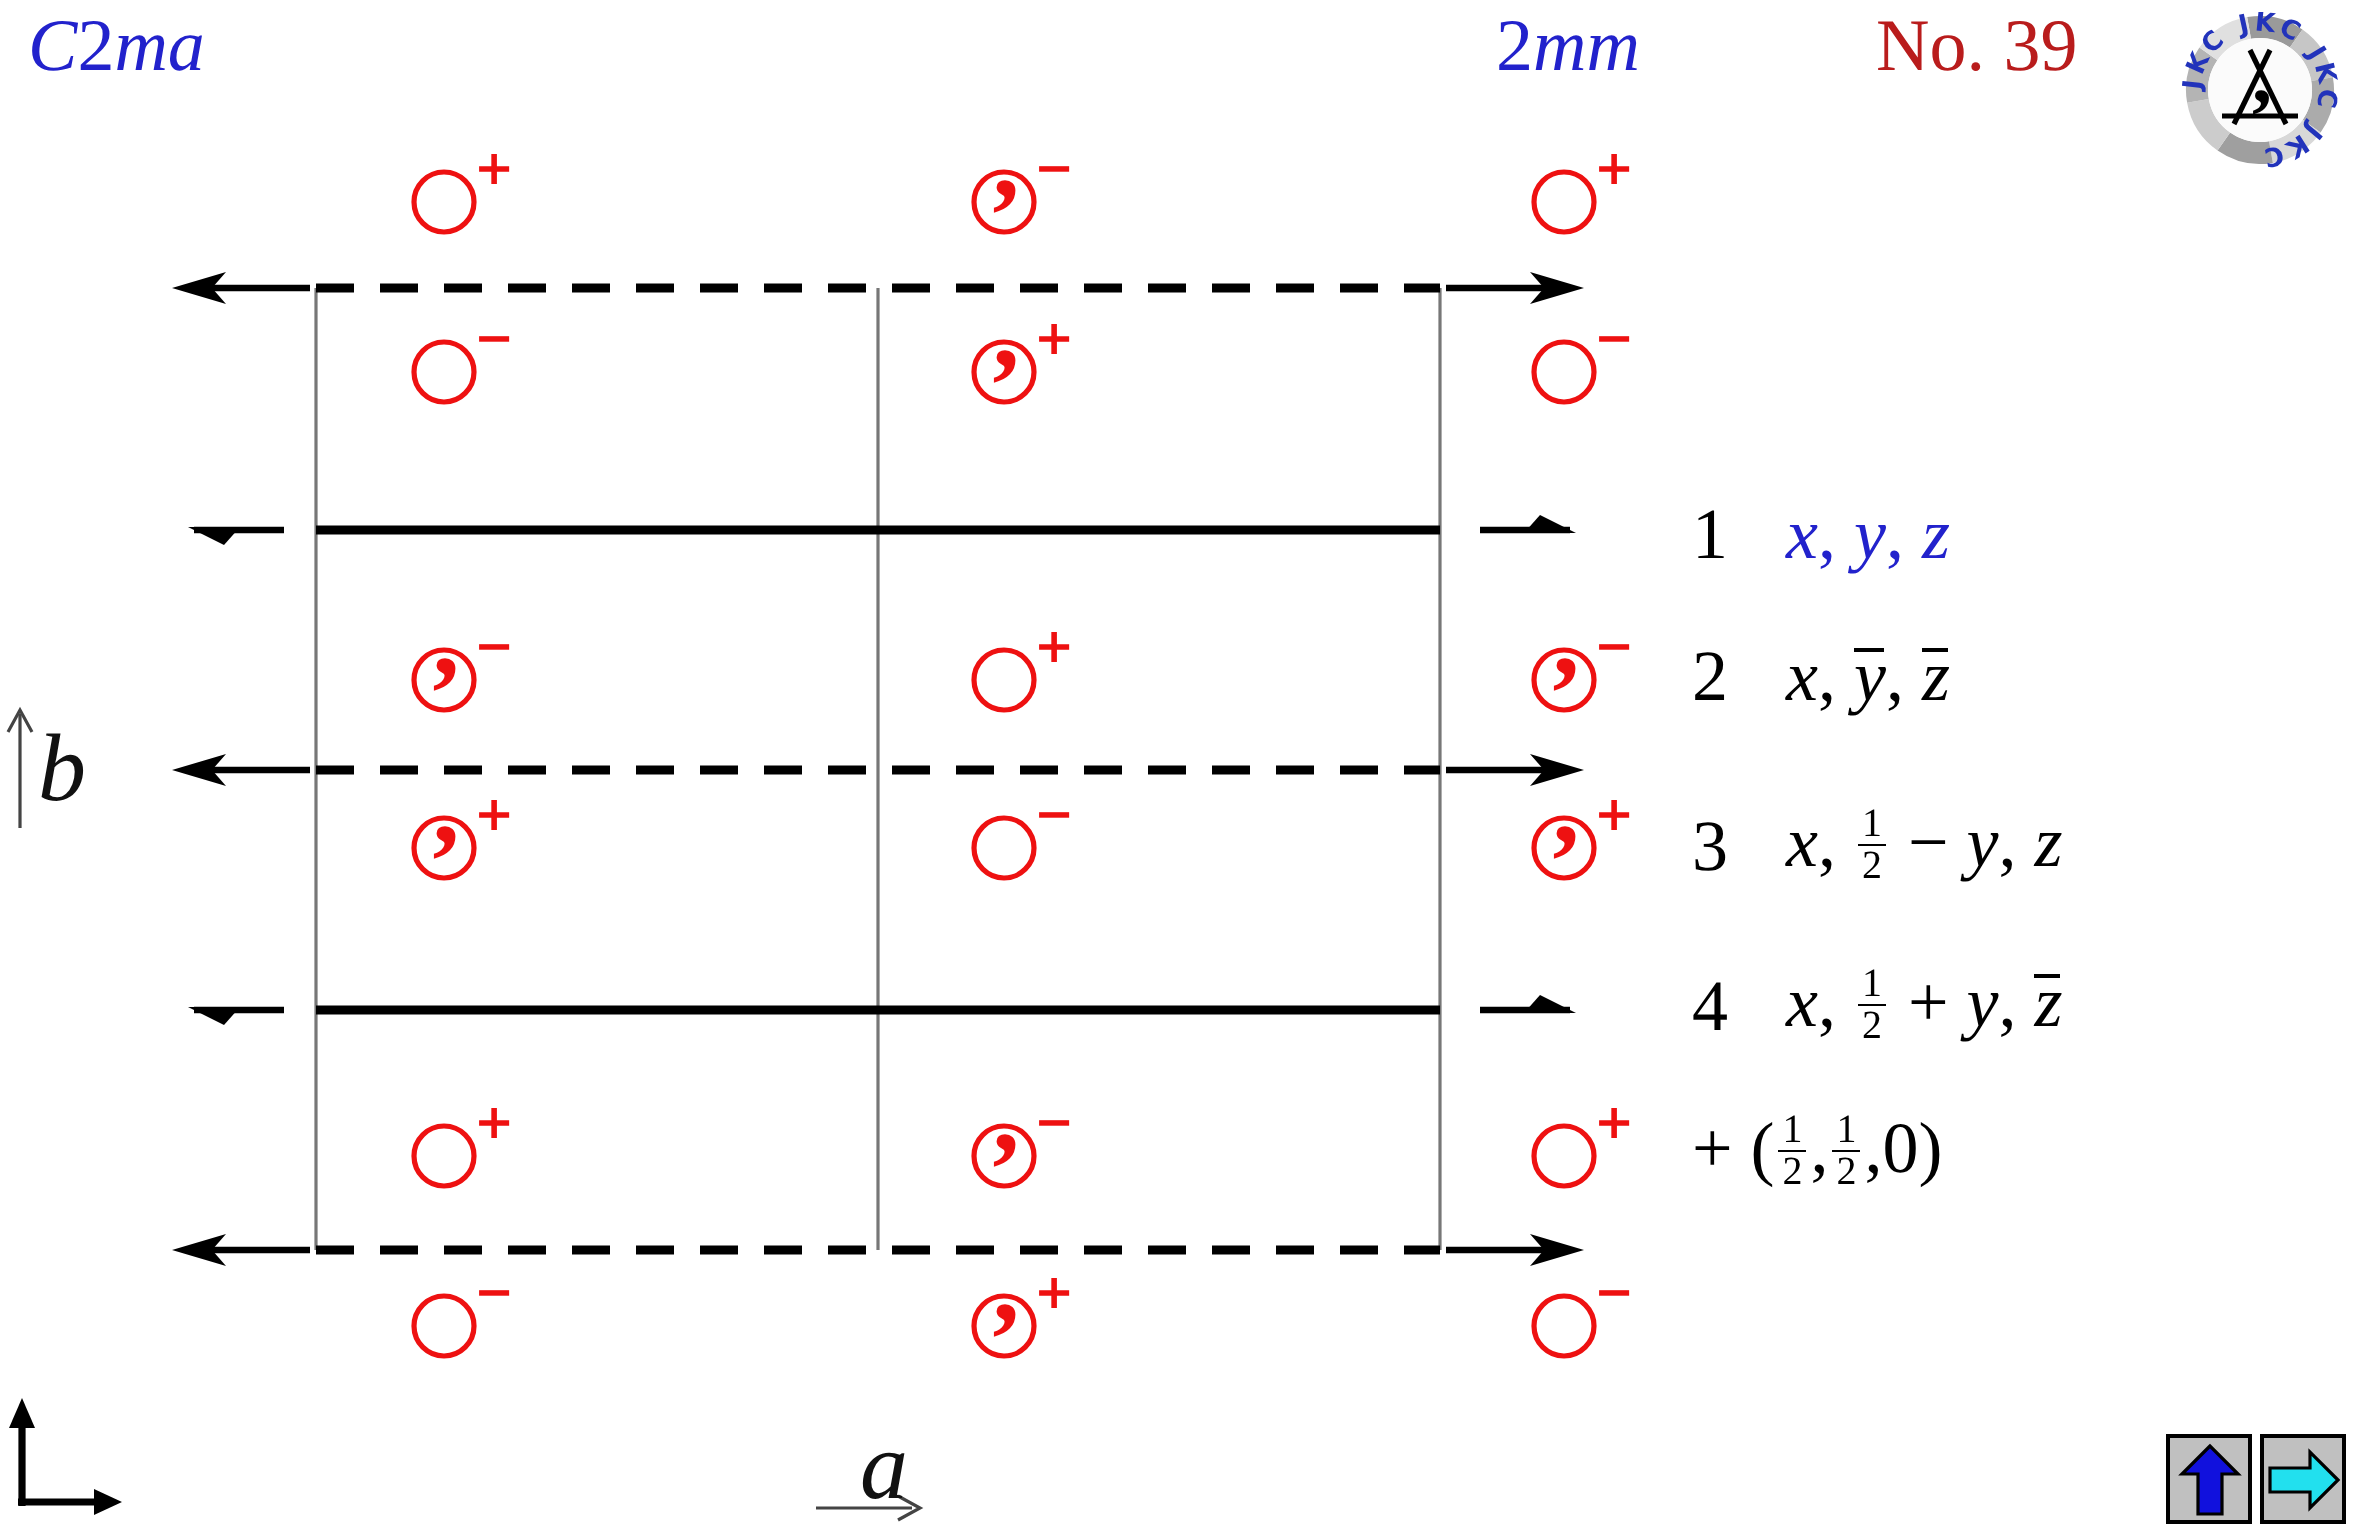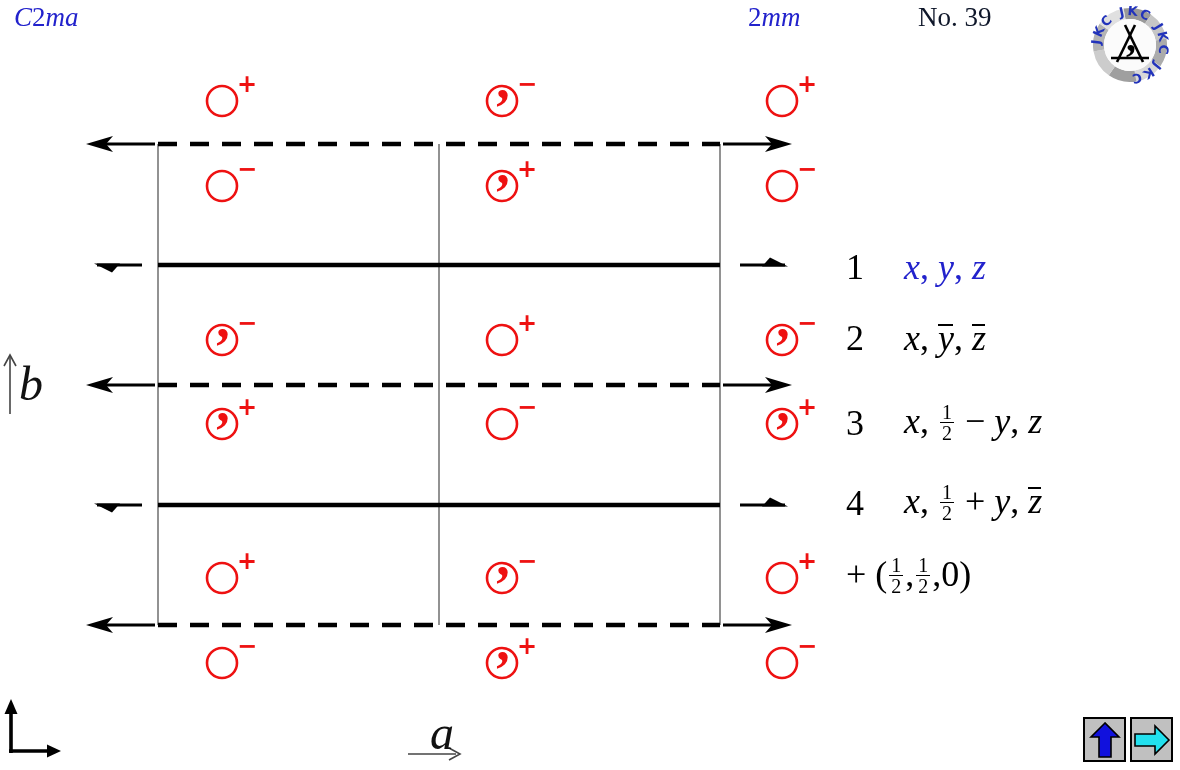--- a/index.html
+++ b/index.html
@@ -1,31 +1,31 @@
 <!DOCTYPE html>
 <html><head>
 <meta charset="utf-8">
 <style>
   html,body{margin:0;padding:0;background:#ffffff;}
   .page{position:relative;width:1180px;height:770px;background:#ffffff;
         font-family:"Liberation Serif",serif;overflow:hidden;}
 
   
-  .hdr{position:absolute;top:2px;font-size:27px;color:#2222cc;white-space:nowrap;}
+  .hdr{position:absolute;top:2px;font-size:37px;color:#2222cc;white-space:nowrap;}
   .hdr .i{font-style:italic;}
   #titleLeft{left:14px;}
   #titleCenter{left:334px;}
   #pointGroup{left:748px;}
-  #sgNumber{left:918px;color:#0f172a;font-style:normal;}
+  #sgNumber{left:938px;color:#b91c1c;font-style:normal;}
 
   
   .op{position:absolute;left:846px;height:52px;display:flex;align-items:center;
       font-size:36px;color:#000;white-space:nowrap;}
   .op .num{display:inline-block;min-width:26px;}
-  .op .coords{margin-left:32px;display:inline-block;}
+  .op .coords{margin-left:21px;display:inline-block;}
   .op.blue .coords{color:#2222cc;}
   .coords .i{font-style:italic;}
   .coords .ov{position:relative;display:inline-block;}
   .coords .ov::after{content:"";position:absolute;left:0px;right:1px;top:7px;
       border-top:2.4px solid #000;}
   .frac{display:inline-flex;flex-direction:column;align-items:center;
       font-size:20px;line-height:1.0;vertical-align:middle;transform:translateY(-3px);
       margin:0 2px;}
   .frac .fnum{border-bottom:1.8px solid #000;padding:0 2px;}
   .frac .fden{padding:0 2px;}

